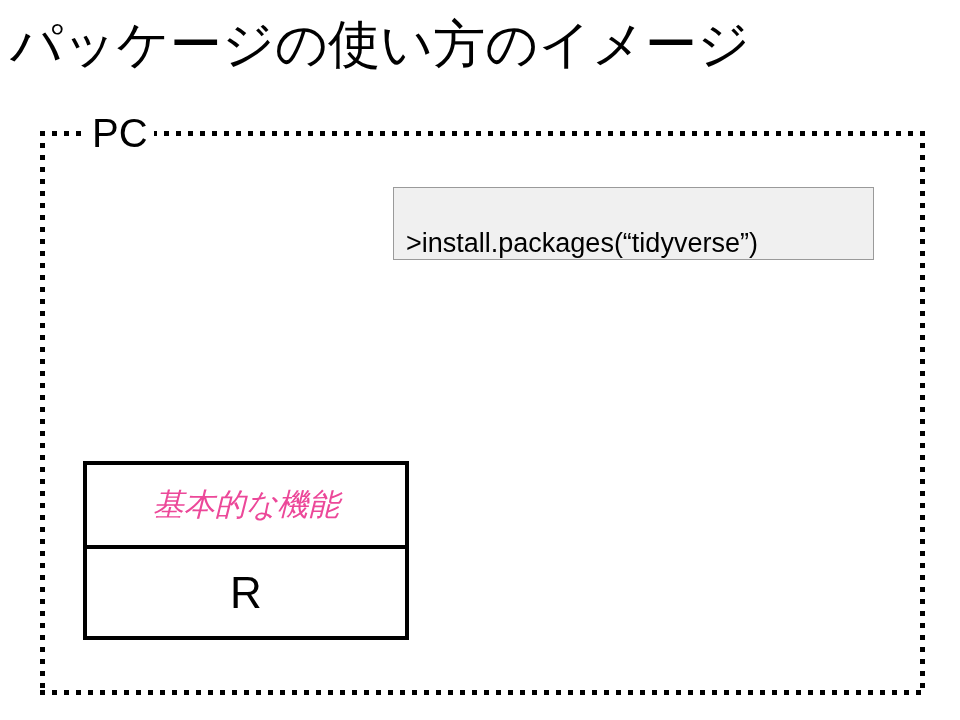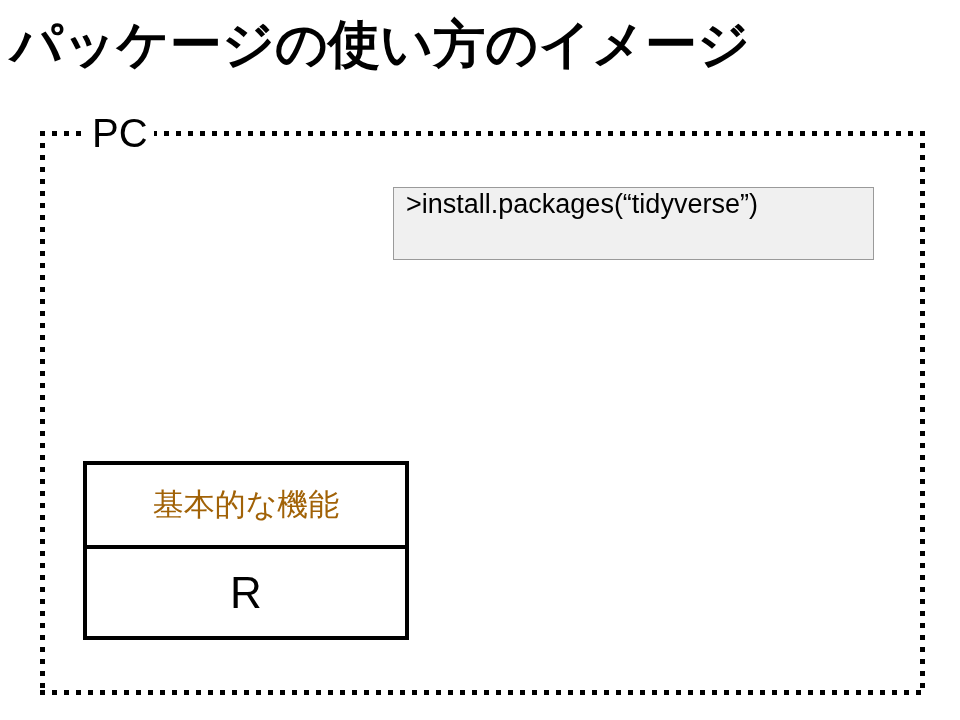--- a/index.html
+++ b/index.html
@@ -20,21 +20,21 @@
   }
 
   
   #slide-title {
     position: absolute;
     left: 10px;
     top: 12px;
     width: 930px;
     font-size: 52px;
     line-height: 64px;
-    font-weight: 700;
+    font-weight: 400;
     letter-spacing: 0px;
     white-space: nowrap;
     color: #000000;
   }
 
   
   #pc-container {
     position: absolute;
     left: 40px;
     top: 131px;
@@ -99,21 +99,21 @@
   #command-box {
     position: absolute;
     left: 393px;
     top: 187px;
     width: 481px;
     height: 73px;
     background: #f0f0f0;
     border: 1px solid #9a9a9a;
     box-sizing: border-box;
     display: flex;
-    align-items: flex-start;
+    align-items: flex-end;
   }
   #command-text {
     padding-left: 12px;
     font-size: 27px;
     line-height: 32px;
     white-space: nowrap;
     color: #000000;
   }
 
   
@@ -139,21 +139,22 @@
     height: 87px;
     box-sizing: border-box;
     display: flex;
     align-items: center;
     justify-content: center;
   }
   #r-features-label {
     font-size: 31px;
     line-height: 38px;
     white-space: nowrap;
-    color: #a16207;
+    color: #ec4899;
+    font-style: italic;
   }
   #r-name-label {
     font-size: 44px;
     line-height: 50px;
     white-space: nowrap;
     color: #000000;
   }
 </style>
 </head>
 <body>

